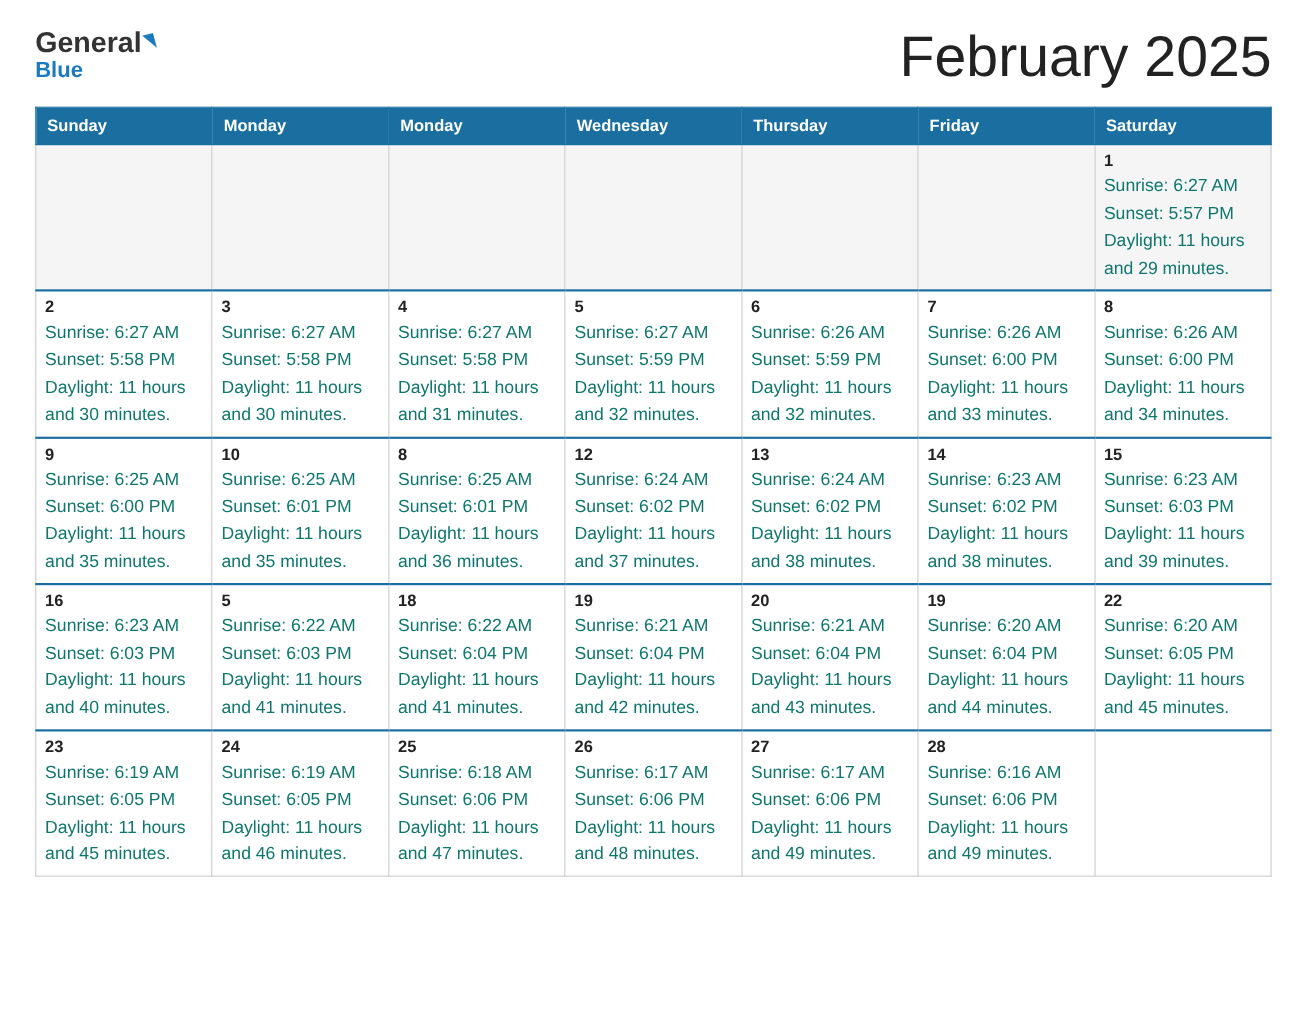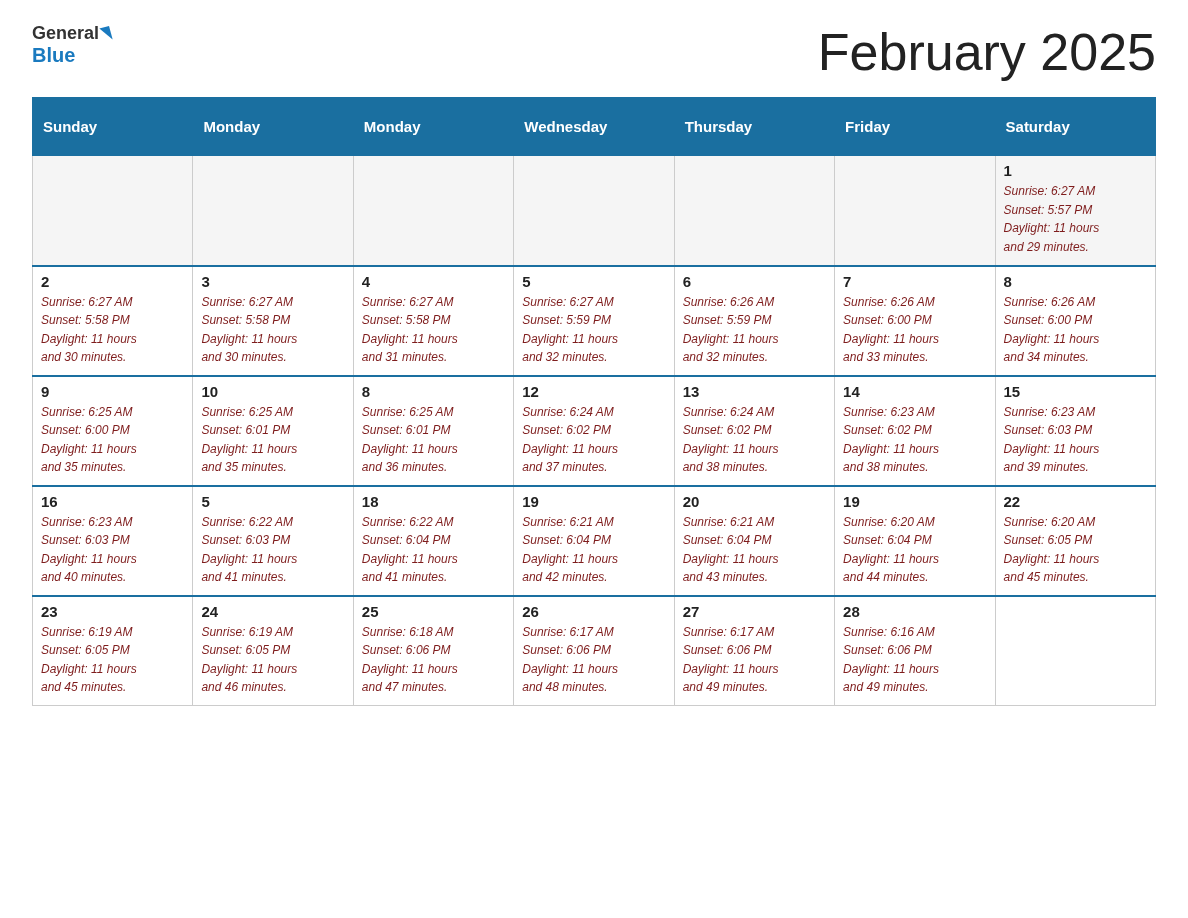--- a/index.html
+++ b/index.html
@@ -15,21 +15,21 @@
       justify-content: space-between;
       align-items: flex-start;
       margin-bottom: 16px;
     }
     .logo {
       display: flex;
       flex-direction: column;
       align-items: flex-start;
     }
     .logo-general {
-      font-size: 18px;
+      font-size: 26px;
       font-weight: bold;
       color: #333;
       line-height: 1.1;
     }
     .logo-blue {
       font-size: 20px;
       font-weight: bold;
       color: #1a7abf;
       line-height: 1.1;
     }
@@ -65,21 +65,21 @@
     .calendar {
       width: 100%;
       border-collapse: collapse;
       table-layout: fixed;
     }
     .calendar th {
       background-color: #1a6fa0;
       color: #fff;
       font-size: 15px;
       font-weight: 600;
-      padding: 20px 10px;
+      padding: 8px 10px;
       text-align: left;
       border: 1px solid #1a6fa0;
     }
     .calendar td {
       border: 1px solid #ccc;
       vertical-align: top;
       padding: 6px 8px;
       height: 110px;
       font-size: 12.5px;
       color: #333;
@@ -89,24 +89,23 @@
       background: #f5f5f5;
     }
     .day-number {
       font-size: 15px;
       font-weight: bold;
       color: #222;
       display: block;
       margin-bottom: 3px;
     }
     .day-info {
-      font-size: 12px;
-      color: #7f1d1d;
+      font-size: 16px;
+      color: #0f766e;
       line-height: 1.55;
-      font-style: italic;
     }
     .empty-cell {
       background: #f9f9f9;
     }
     .row-divider td {
       border-top: 2px solid #1a6fa0;
     }
   </style>
 </head>
 <body>

